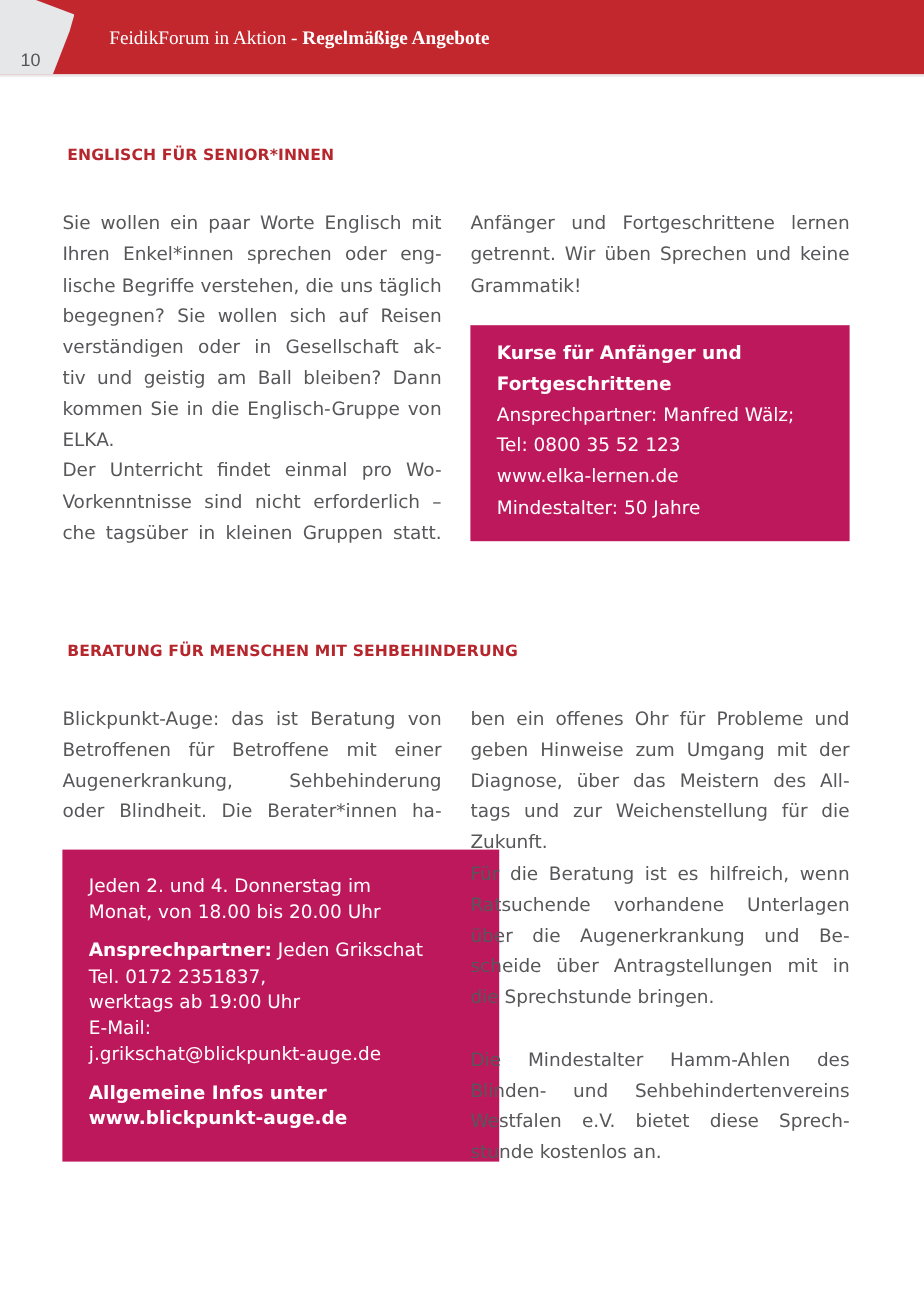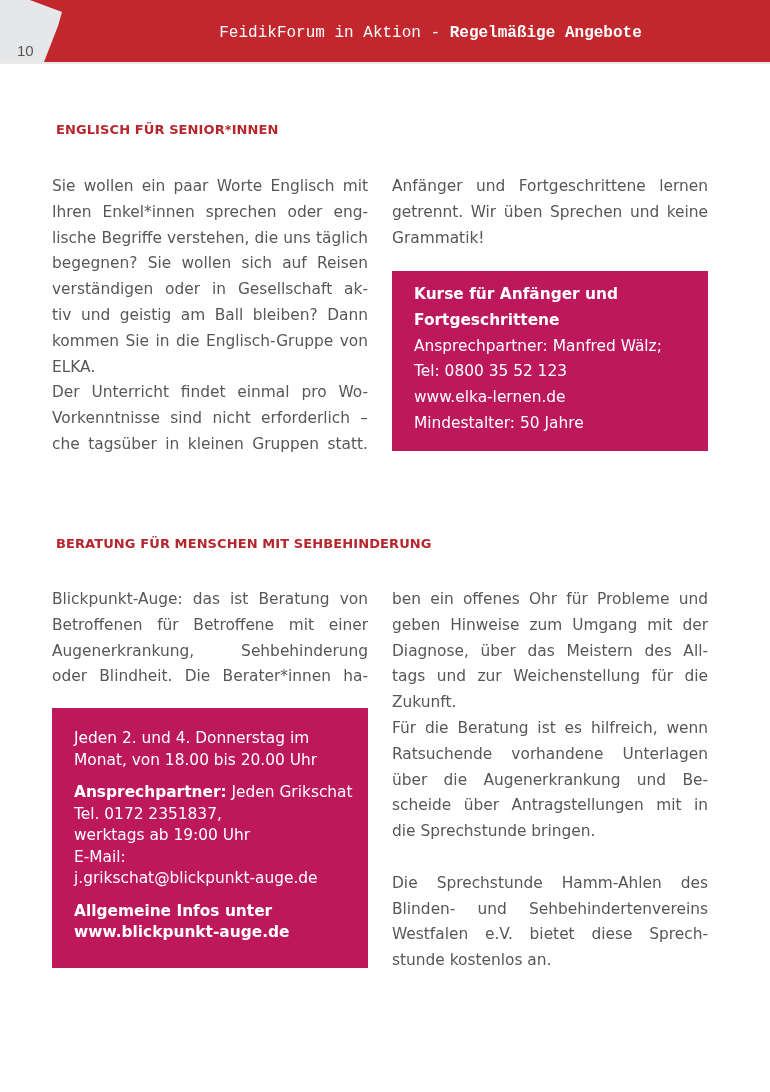--- a/index.html
+++ b/index.html
@@ -13,22 +13,22 @@
   .header-gray {
     position: absolute; left: 0; top: 0; width: 62px; height: 62px; background: #e6e7e9;
     clip-path: polygon(0 0, 30px 0, 62px 12px, 58px 26px, 44px 62px, 0 62px);
   }
   .page-number {
     position: absolute; left: 17px; top: 20px; font-size: 15px; color: #555;
     font-family: "Liberation Sans", sans-serif;
     margin-top: 22px;
   }
   .header-title {
-    position: absolute; left: 0; width: 770px; top: 24px; text-align: center; padding-left: 91px; box-sizing: border-box;
-    font-size: 16px; color: #ffffff; font-family: Liberation Mono, monospace;
+    position: absolute; left: 0; width: 770px; top: 24px; text-align: left; padding-left: 91px; box-sizing: border-box;
+    font-size: 16px; color: #ffffff; font-family: Liberation Serif, serif;
   }
   .header-title b { font-weight: bold; }
   .header-line { position: absolute; left: 0; top: 62px; width: 770px; height: 2px; background: #e9e9e9; }
 
   .section-title {
     position: absolute; left: 56px; font-size: 13px; font-weight: bold; color: #b6262d;
     font-family: "DejaVu Sans", sans-serif; letter-spacing: 0.1px;
   }
   .col {
     position: absolute; width: 316px; font-size: 15.4px; line-height: 25.8px; color: #57575a;
@@ -87,21 +87,21 @@
 
 <div class="section-title" style="top:536px;">BERATUNG FÜR MENSCHEN MIT SEHBEHINDERUNG</div>
 
 <div class="col" style="left:52px; top:587px;">
   <span class="line" style="white-space: normal;">Blickpunkt-Auge: das ist Beratung von</span>
   <span class="line" style="white-space: normal;">Betroffenen für Betroffene mit einer</span>
   <span class="line" style="white-space: normal;">Augenerkrankung, Sehbehinderung</span>
   <span class="line" style="white-space: normal;">oder Blindheit. Die Berater*innen ha-</span>
 </div>
 
-<div class="orange-box" style="left:52px; top:708px; width:316px; height:260px;">
+<div class="orange-box" style="left:52px; top:708px; width:364px; height:260px;">
   <div style="position:absolute; left:22px; top:20px; font-size:15.4px; line-height:21.5px;">
     <span class="t">Jeden 2. und 4. Donnerstag im</span>
     <span class="t">Monat, von 18.00 bis 20.00 Uhr</span>
     <span class="t" style="margin-top:11px;"><b>Ansprechpartner:</b><span> Jeden Grikschat</span></span>
     <span class="t">Tel. 0172 2351837,</span>
     <span class="t">werktags ab 19:00 Uhr</span>
     <span class="t">E-Mail:</span>
     <span class="t">j.grikschat@blickpunkt-auge.de</span>
     <span class="t b" style="margin-top:11px;">Allgemeine Infos unter</span>
     <span class="t b">www.blickpunkt-auge.de</span>
@@ -112,17 +112,17 @@
   <span class="line" style="white-space: normal;">ben ein offenes Ohr für Probleme und</span>
   <span class="line" style="white-space: normal;">geben Hinweise zum Umgang mit der</span>
   <span class="line" style="white-space: normal;">Diagnose, über das Meistern des All-</span>
   <span class="line" style="white-space: normal;">tags und zur Weichenstellung für die</span>
   <span class="line last" style="white-space: normal;">Zukunft.</span>
   <span class="line" style="white-space: normal;">Für die Beratung ist es hilfreich, wenn</span>
   <span class="line" style="white-space: normal;">Ratsuchende vorhandene Unterlagen</span>
   <span class="line" style="white-space: normal;">über die Augenerkrankung und Be-</span>
   <span class="line" style="white-space: normal;">scheide über Antragstellungen mit in</span>
   <span class="line last" style="white-space: normal;">die Sprechstunde bringen.</span>
-  <span class="line" style="margin-top: 25.8px; white-space: normal;">Die Sprechstunde Hamm-Ahlen des</span>
+  <span class="line" style="margin-top: 25.8px; white-space: normal;">Die Mindestalter Hamm-Ahlen des</span>
   <span class="line" style="white-space: normal;">Blinden- und Sehbehindertenvereins</span>
   <span class="line" style="white-space: normal;">Westfalen e.V. bietet diese Sprech-</span>
   <span class="line last" style="white-space: normal;">stunde kostenlos an.</span>
 </div>
 
 </body></html>

